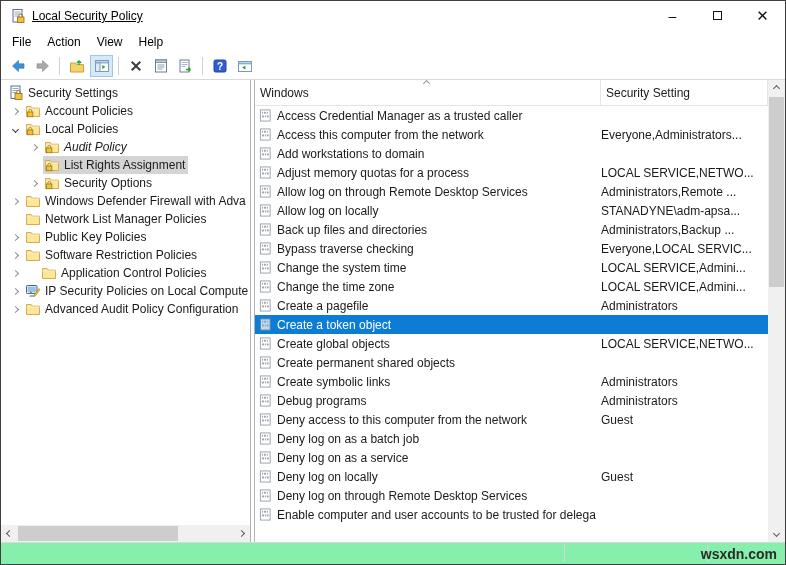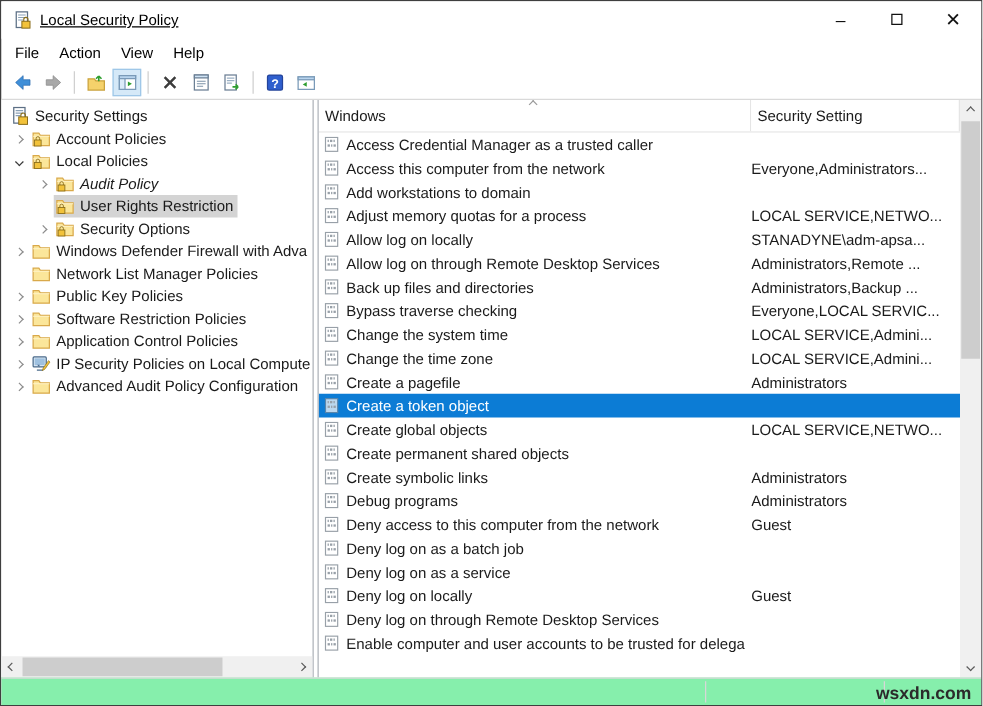--- a/index.html
+++ b/index.html
@@ -270,21 +270,21 @@
             <span class="chev none"></span>
             <span class="node">
               <span class="tree-icon">
                 <svg viewBox="0 0 16 16">
                   <path d="M1.5 3.5h4.6l1.2 1.7h7.2V13.5H1.5z" fill="#fbe69a" stroke="#d9a94a"></path>
                   <path d="M1.5 6h13" stroke="#fff3c9" stroke-width="0.8"></path>
                   <rect x="2.5" y="9" width="5.4" height="4.8" fill="#f2c23a" stroke="#8a6d1a" stroke-width="0.7"></rect>
                   <path d="M3.9 9V7.7a1.4 1.4 0 0 1 2.8 0V9" fill="none" stroke="#8a6d1a" stroke-width="0.7"></path>
                 </svg>
               </span>
-              <span>User Rights Restriction</span>
+              <span>List Rights Assignment</span>
             </span>
           </div>
           <div class="tree-row" style="padding-left: 25px;">
             <span class="chev collapsed">
               <span class="c"></span>
             </span>
             <span class="node">
               <span class="tree-icon">
                 <svg viewBox="0 0 16 16">
                   <path d="M1.5 3.5h4.6l1.2 1.7h7.2V13.5H1.5z" fill="#fbe69a" stroke="#d9a94a"></path>
@@ -343,21 +343,21 @@
             <span class="node">
               <span class="tree-icon">
                 <svg viewBox="0 0 16 16">
                   <path d="M1.5 3.5h4.6l1.2 1.7h7.2V13.5H1.5z" fill="#fbe69a" stroke="#d9a94a"></path>
                   <path d="M1.5 6h13" stroke="#fff3c9" stroke-width="0.8"></path>
                 </svg>
               </span>
               <span>Software Restriction Policies</span>
             </span>
           </div>
-          <div class="tree-row" style="padding-left: 6px;">
+          <div class="tree-row" style="padding-left: 6px; gap: 16px;">
             <span class="chev collapsed">
               <span class="c"></span>
             </span>
             <span class="node">
               <span class="tree-icon">
                 <svg viewBox="0 0 16 16">
                   <path d="M1.5 3.5h4.6l1.2 1.7h7.2V13.5H1.5z" fill="#fbe69a" stroke="#d9a94a"></path>
                   <path d="M1.5 6h13" stroke="#fff3c9" stroke-width="0.8"></path>
                 </svg>
               </span>
@@ -507,42 +507,42 @@
                     <g fill="#98a0a8">
                       <rect x="3.3" y="3" width="1.1" height="2"></rect>
                       <rect x="5.4" y="3" width="2" height="2"></rect>
                       <rect x="8.4" y="3" width="1.1" height="2"></rect>
                       <rect x="3.3" y="7" width="2" height="2"></rect>
                       <rect x="6.3" y="7" width="1.1" height="2"></rect>
                       <rect x="8.4" y="7" width="2" height="2"></rect>
                     </g>
                   </svg>
                 </span>
+                <span>Allow log on through Remote Desktop Services</span>
+              </div>
+              <div class="lc-setting">Administrators,Remote ...</div>
+            </div>
+            <div class="lrow">
+              <div class="lc-policy">
+                <span class="policy-icon">
+                  <svg viewBox="0 0 14 14">
+                    <rect class="page" x="1.5" y="1" width="10.5" height="12" fill="#fff" stroke="#98a0a8"></rect>
+                    <g fill="#98a0a8">
+                      <rect x="3.3" y="3" width="1.1" height="2"></rect>
+                      <rect x="5.4" y="3" width="2" height="2"></rect>
+                      <rect x="8.4" y="3" width="1.1" height="2"></rect>
+                      <rect x="3.3" y="7" width="2" height="2"></rect>
+                      <rect x="6.3" y="7" width="1.1" height="2"></rect>
+                      <rect x="8.4" y="7" width="2" height="2"></rect>
+                    </g>
+                  </svg>
+                </span>
                 <span>Allow log on locally</span>
               </div>
               <div class="lc-setting">STANADYNE\adm-apsa...</div>
-            </div>
-            <div class="lrow">
-              <div class="lc-policy">
-                <span class="policy-icon">
-                  <svg viewBox="0 0 14 14">
-                    <rect class="page" x="1.5" y="1" width="10.5" height="12" fill="#fff" stroke="#98a0a8"></rect>
-                    <g fill="#98a0a8">
-                      <rect x="3.3" y="3" width="1.1" height="2"></rect>
-                      <rect x="5.4" y="3" width="2" height="2"></rect>
-                      <rect x="8.4" y="3" width="1.1" height="2"></rect>
-                      <rect x="3.3" y="7" width="2" height="2"></rect>
-                      <rect x="6.3" y="7" width="1.1" height="2"></rect>
-                      <rect x="8.4" y="7" width="2" height="2"></rect>
-                    </g>
-                  </svg>
-                </span>
-                <span>Allow log on through Remote Desktop Services</span>
-              </div>
-              <div class="lc-setting">Administrators,Remote ...</div>
             </div>
             <div class="lrow">
               <div class="lc-policy">
                 <span class="policy-icon">
                   <svg viewBox="0 0 14 14">
                     <rect class="page" x="1.5" y="1" width="10.5" height="12" fill="#fff" stroke="#98a0a8"></rect>
                     <g fill="#98a0a8">
                       <rect x="3.3" y="3" width="1.1" height="2"></rect>
                       <rect x="5.4" y="3" width="2" height="2"></rect>
                       <rect x="8.4" y="3" width="1.1" height="2"></rect>

